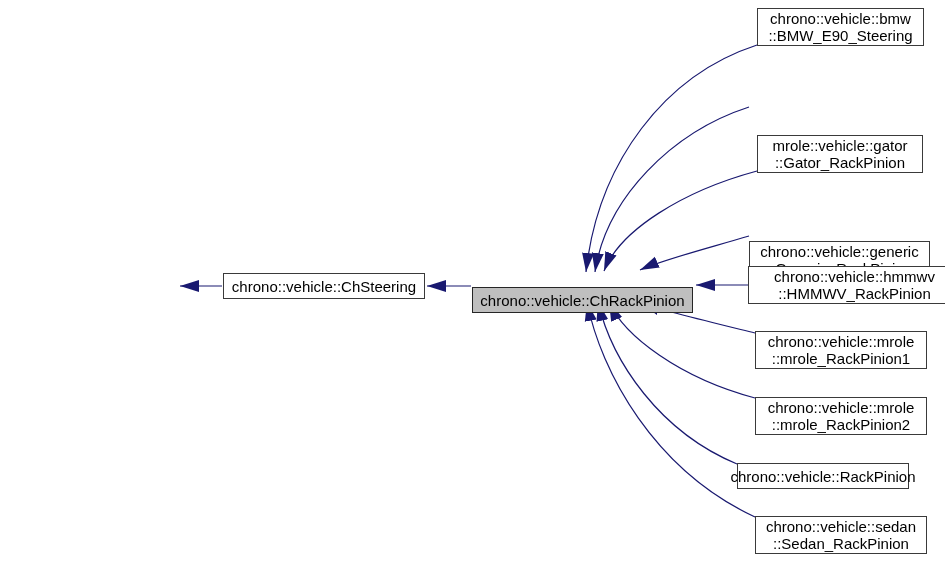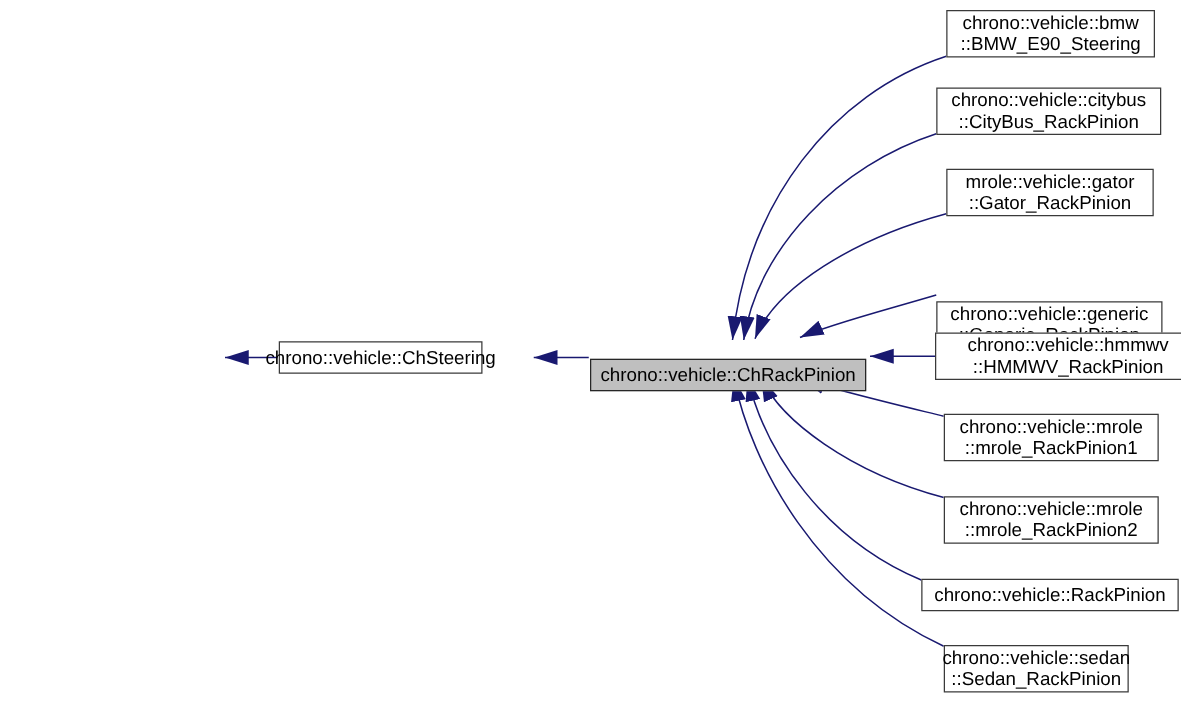--- a/index.html
+++ b/index.html
@@ -58,43 +58,41 @@
       <path d="M 749,236 C 705,249 662,260 640,270" marker-end="url(#arrow)"></path>
       <path d="M 748,285 L 696,285" marker-end="url(#arrow)"></path>
       <path d="M 755,333 C 706,321 664,311 641,303" marker-end="url(#arrow)"></path>
       <path d="M 755,398 C 680,378 624,336 609,302" marker-end="url(#arrow)"></path>
       <path d="M 737,464 C 660,432 612,362 598,302" marker-end="url(#arrow)"></path>
       <path d="M 755,517 C 654,470 601,372 587,302" marker-end="url(#arrow)"></path>
     </g>
   </svg>
 
 
-  <div class="node" style="left:223px; top:273px; width:163px; height:26px;">chrono::vehicle::ChSteering</div>
+  <div class="node" style="left:223px; top:273px; width:202px; height:26px;">chrono::vehicle::ChSteering</div>
 
   <div class="node highlight" style="left:472px; top:273px; width:221px; height:26px;">chrono::vehicle::ChRackPinion</div>
 
   <div class="node" style="left:757px; top:8px; width:167px; height:38px;">chrono::vehicle::bmw
 ::BMW_E90_Steering</div>
 
-  <div class="node" style="left:749px; top:70px; width:180px; height:38px;">chrono::vehicle::citybus
-::CityBus_RackPinion</div>
 
   <div class="node" style="left:757px; top:135px; width:166px; height:38px;">mrole::vehicle::gator
 ::Gator_RackPinion</div>
 
   <div class="node" style="left:749px; top:200px; width:181px; height:38px;margin-top:41px;">chrono::vehicle::generic
 ::Generic_RackPinion</div>
 
   <div class="node" style="left:748px; top:266px; width:213px; height:38px;">chrono::vehicle::hmmwv
 ::HMMWV_RackPinion</div>
 
   <div class="node" style="left:755px; top:331px; width:172px; height:38px;">chrono::vehicle::mrole
 ::mrole_RackPinion1</div>
 
   <div class="node" style="left:755px; top:397px; width:172px; height:38px;">chrono::vehicle::mrole
 ::mrole_RackPinion2</div>
 
-  <div class="node" style="left:737px; top:463px; width:206px; height:26px;">chrono::vehicle::RackPinion</div>
+  <div class="node" style="left:737px; top:463px; width:172px; height:26px;">chrono::vehicle::RackPinion</div>
 
-  <div class="node" style="left:755px; top:516px; width:148px; height:38px;">chrono::vehicle::sedan
+  <div class="node" style="left:755px; top:516px; width:172px; height:38px;">chrono::vehicle::sedan
 ::Sedan_RackPinion</div>
 
 </div>
 
 </body></html>

